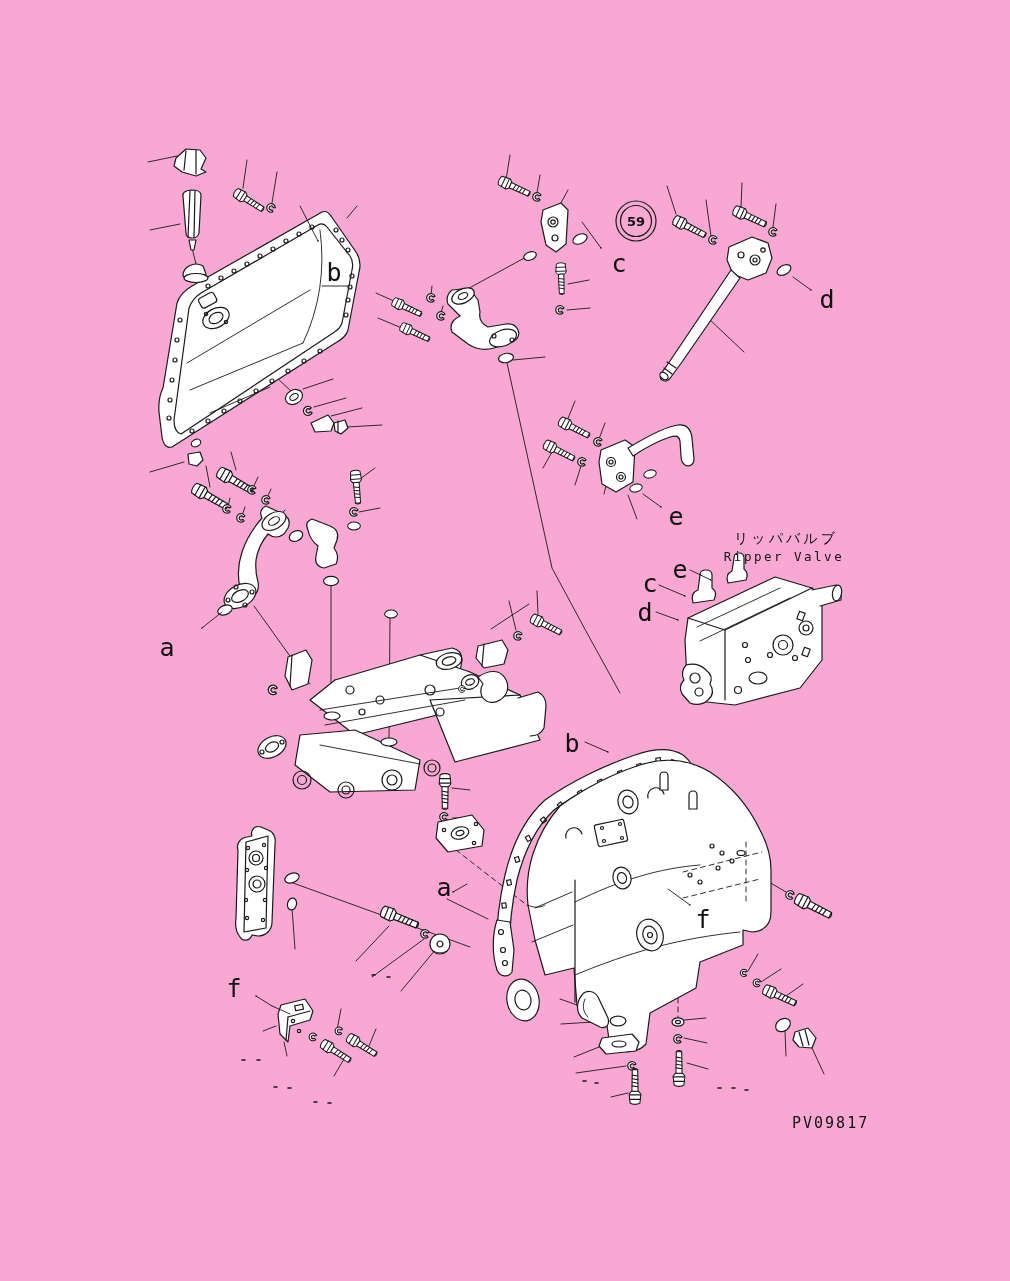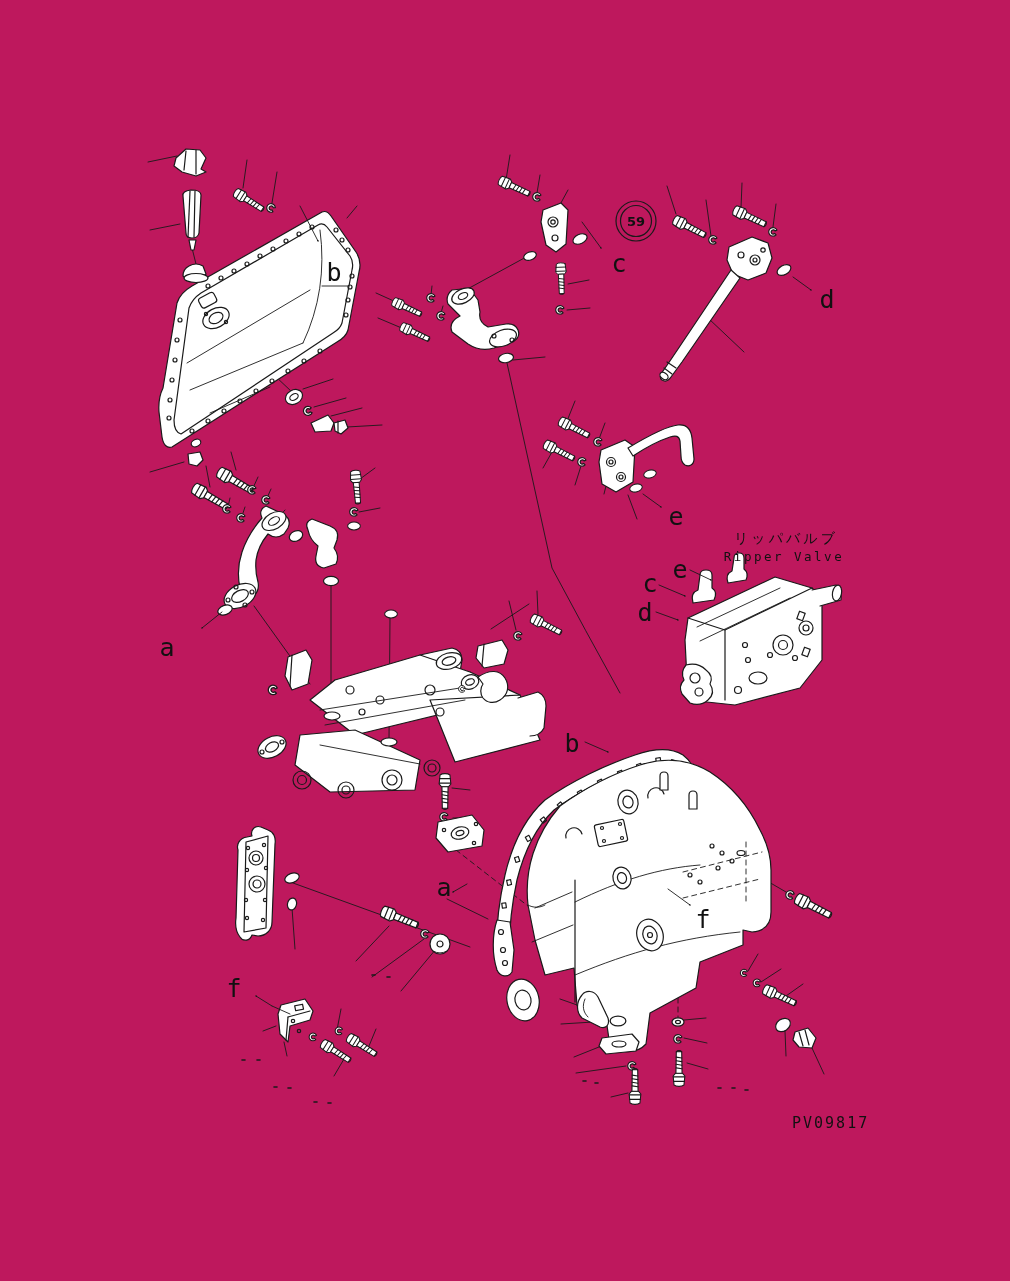--- a/index.html
+++ b/index.html
@@ -1,16 +1,16 @@
 <!DOCTYPE html>
 <html><head>
 <meta charset="utf-8">
 <style>
   html,body{margin:0;padding:0;background:#fff;}
-  .page{position:relative;width:1010px;height:1281px;background:#be185d;overflow:hidden;
+  .page{position:relative;width:1010px;height:1281px;background:#f9a8d4;overflow:hidden;
         font-family:"DejaVu Sans",sans-serif;}
   svg{position:absolute;left:0;top:0;}
   svg *{stroke:#1a1a1a;stroke-width:1.2;fill:none;stroke-linecap:round;stroke-linejoin:round;}
   svg .ld{stroke-width:0.9;}
   svg .dash{stroke-dasharray:5 4;stroke-width:0.9;}
   svg .wf{fill:#ffffff;}
   svg .dot{stroke-width:1.6;}
   svg text{stroke:none;fill:#111;}
   .callout{font-family:"DejaVu Sans Mono",monospace;font-size:25px;}
   .jp{font-family:"DejaVu Sans",sans-serif;font-size:14px;letter-spacing:3px;}

